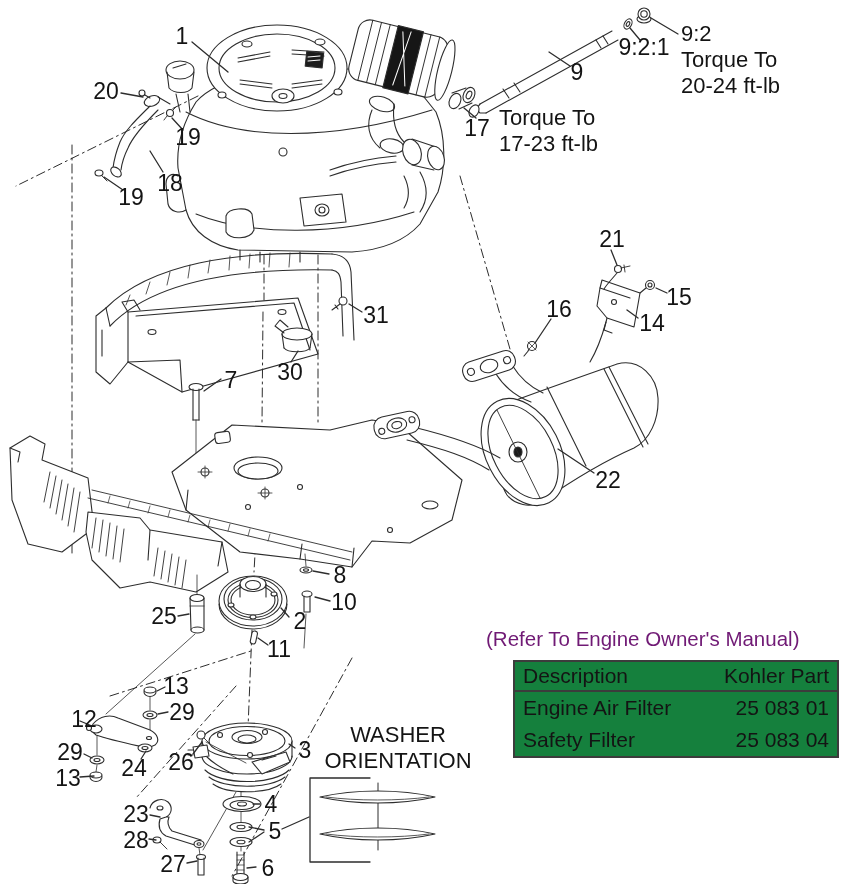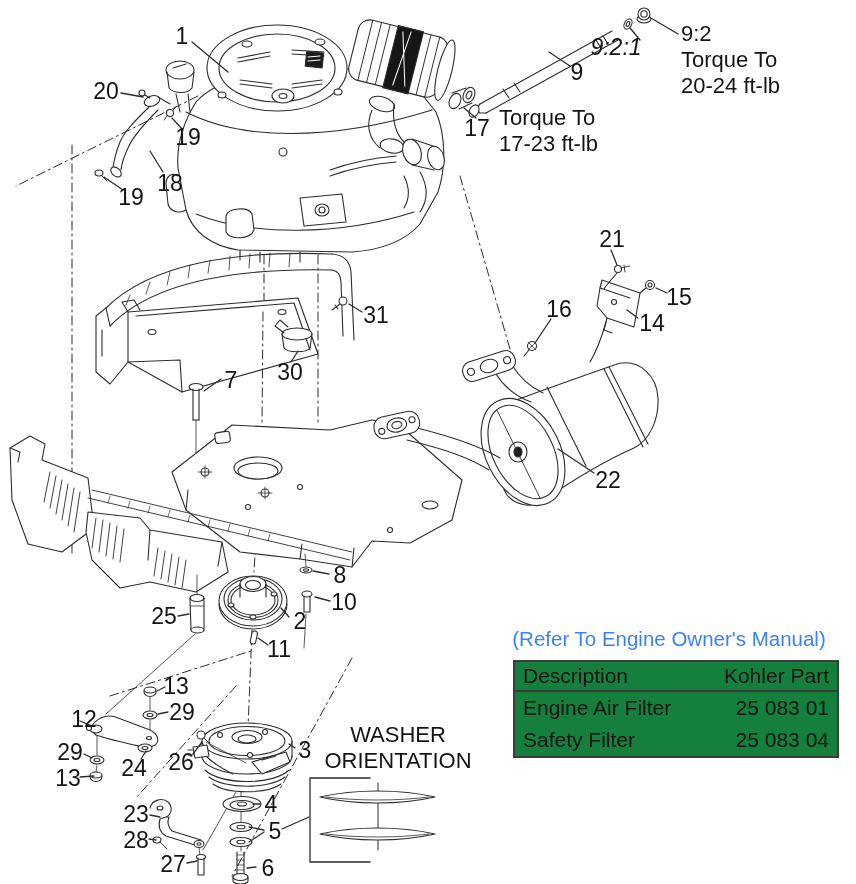--- a/index.html
+++ b/index.html
@@ -14,22 +14,22 @@
     font-size:23px;line-height:1;white-space:nowrap;color:#141414;
   }
   .torque-note{
     position:absolute;font-size:22px;line-height:26px;white-space:nowrap;color:#141414;
   }
   .washer-title{
     position:absolute;left:313px;top:722px;width:170px;text-align:center;
     font-size:22px;line-height:26px;color:#141414;
   }
   .refer-note{
-    position:absolute;left:486px;top:627px;width:366px;text-align:center;
-    font-size:20.5px;color:#3b82f6;white-space:nowrap;
+    position:absolute;left:486px;top:627px;width:366px;text-align:left;
+    font-size:20.5px;color:#701a75;white-space:nowrap;
   }
   table.parts{
     position:absolute;left:513px;top:660px;width:326px;
     border-collapse:collapse;font-size:21px;color:#141414;
     border:2px solid #3c3c3c;background:#15803d;
   }
   table.parts th,table.parts td{padding:2px 8px;font-weight:normal;}
   table.parts thead th{border-bottom:2px solid #3c3c3c;}
   table.parts .col-desc{text-align:left;}
   table.parts .col-part{text-align:right;}
@@ -430,21 +430,21 @@
     </g>
   </svg>
 
   <div id="callout-layer">
       <div class="callout" style="left: 182px; top: 36px;">1</div>
       <div class="callout" style="left: 106px; top: 91px;">20</div>
       <div class="callout" style="left: 188px; top: 137px;">19</div>
       <div class="callout" style="left: 170px; top: 183px;">18</div>
       <div class="callout" style="left: 131px; top: 197px;">19</div>
       <div class="callout" style="left: 577px; top: 72px;">9</div>
-      <div class="callout" style="left: 616px; top: 47px; font-style: italic;">9:2:1</div>
+      <div class="callout" style="left: 644px; top: 47px;">9:2:1</div>
       <div class="callout" style="left: 477px; top: 128px;">17</div>
       <div class="callout" style="left: 612px; top: 239px;">21</div>
       <div class="callout" style="left: 679px; top: 297px;">15</div>
       <div class="callout" style="left: 559px; top: 309px;">16</div>
       <div class="callout" style="left: 652px; top: 323px;">14</div>
       <div class="callout" style="left: 376px; top: 315px;">31</div>
       <div class="callout" style="left: 290px; top: 372px;">30</div>
       <div class="callout" style="left: 231px; top: 380px;">7</div>
       <div class="callout" style="left: 608px; top: 480px;">22</div>
       <div class="callout" style="left: 340px; top: 575px;">8</div>

